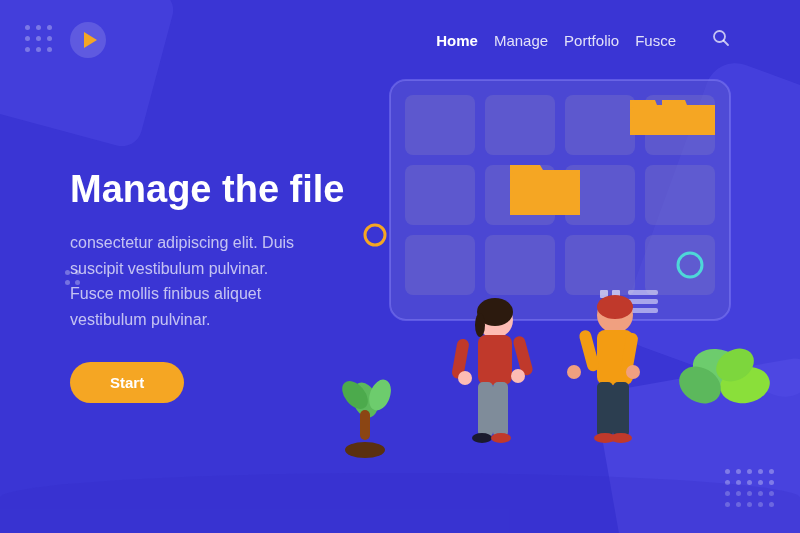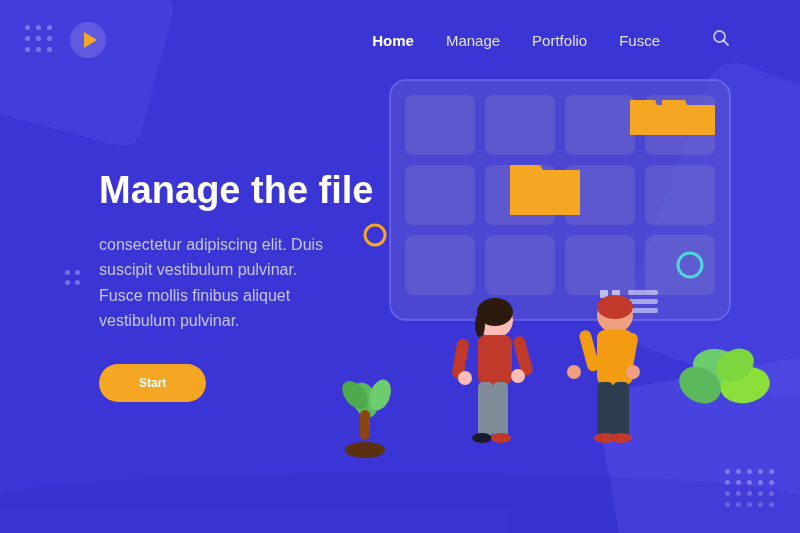--- a/index.html
+++ b/index.html
@@ -109,21 +109,21 @@
     }
 
     .logo-icon {
       width: 36px;
       height: 36px;
     }
 
     .nav-links {
       display: flex;
       align-items: center;
-      gap: 32px;
+      gap: 16px;
     }
 
     .nav-link {
       color: rgba(255,255,255,0.85);
       text-decoration: none;
       font-size: 15px;
       font-weight: 400;
       cursor: pointer;
     }
 
@@ -143,21 +143,20 @@
       z-index: 5;
       display: flex;
       align-items: center;
       padding: 20px 70px 0 70px;
       height: 380px;
     }
 
     .hero-text {
       flex: 0 0 320px;
       padding-top: 10px;
-      margin-left: 29px;
     }
 
     .hero-title {
       font-size: 38px;
       font-weight: 700;
       color: #fff;
       line-height: 1.2;
       margin-bottom: 18px;
     }
 
@@ -168,21 +167,21 @@
       margin-bottom: 30px;
       max-width: 240px;
     }
 
     .start-btn {
       background: #f5a623;
       color: #fff;
       border: none;
       border-radius: 25px;
       padding: 12px 40px;
-      font-size: 12px;
+      font-size: 15px;
       font-weight: 600;
       cursor: pointer;
       display: inline-block;
     }
 
     
     .hero-illustration {
       position: absolute;
       right: 30px;
       top: -10px;

